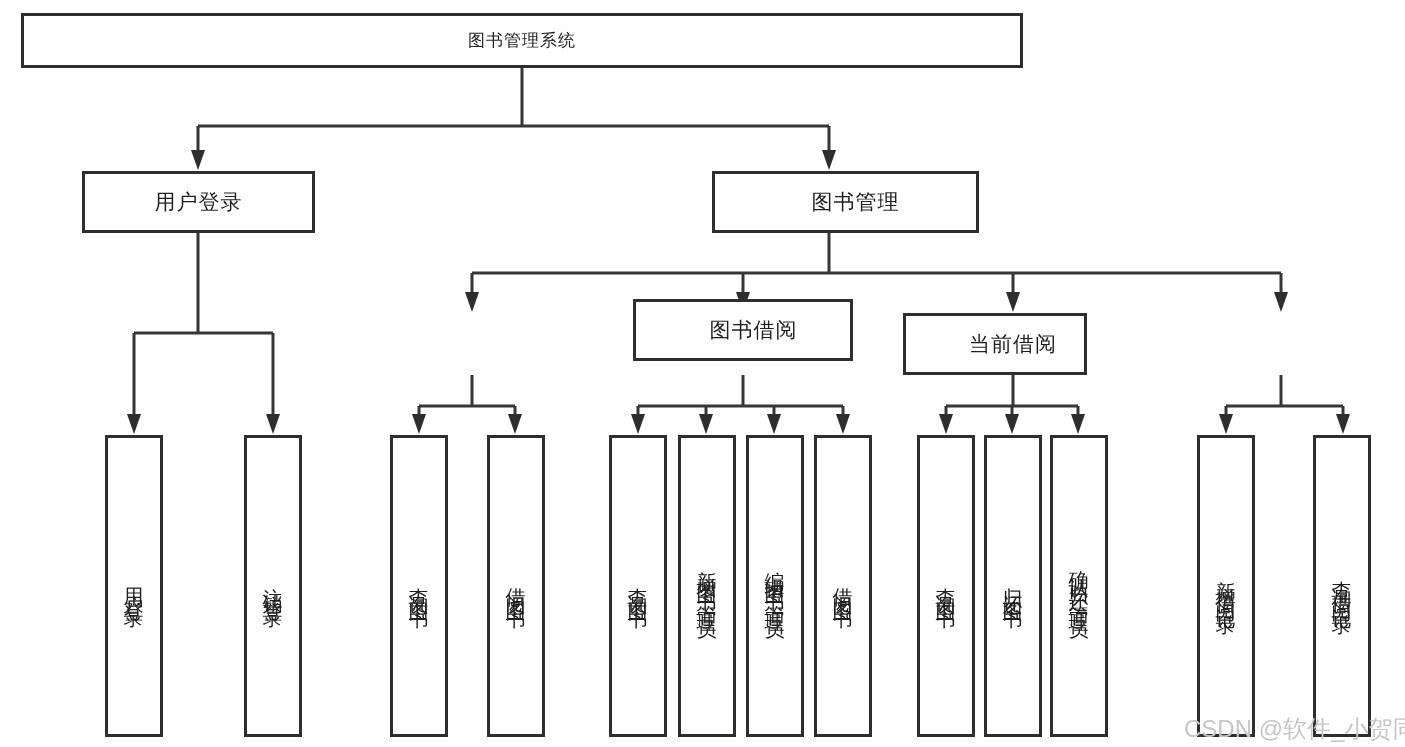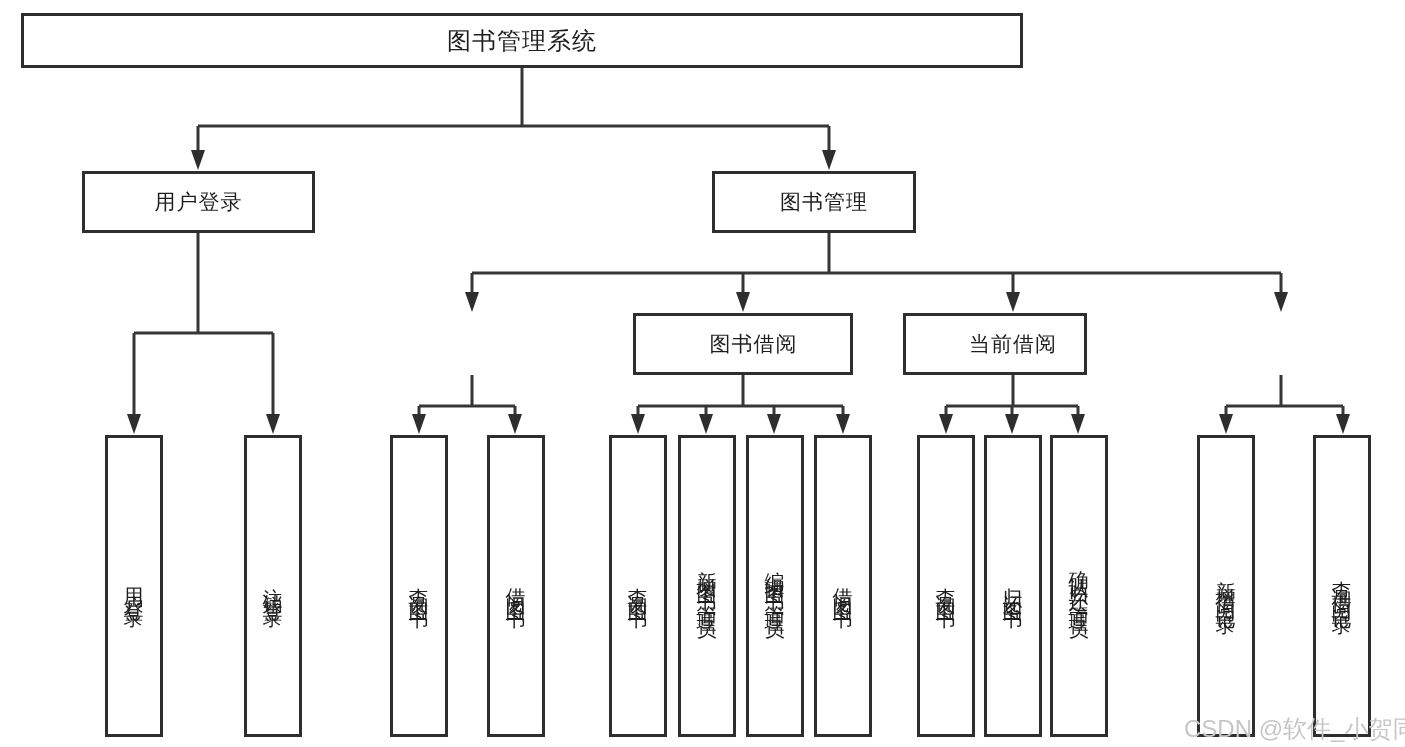--- a/index.html
+++ b/index.html
@@ -104,26 +104,26 @@
       <polygon points="767,414 781,414 774,434"></polygon>
       <polygon points="836,414 850,414 843,434"></polygon>
       <polygon points="939,414 953,414 946,434"></polygon>
       <polygon points="1005,414 1019,414 1012,434"></polygon>
       <polygon points="1071,414 1085,414 1078,434"></polygon>
       <polygon points="1219,414 1233,414 1226,434"></polygon>
       <polygon points="1336,414 1350,414 1343,434"></polygon>
     </g>
   </svg>
 
-  <div class="node" style="left:21px; top:13px; width:1002px; height:55px; font-size:24px;">图书管理系统</div>
+  <div class="node" style="left:21px; top:13px; width:1002px; height:55px; font-size:17px;">图书管理系统</div>
 
   <div class="node" style="left:82px; top:171px; width:233px; height:62px;">用户登录</div>
-  <div class="node" style="left:712px; top:171px; width:204px; height:62px;padding-left:20px;">图书管理</div>
+  <div class="node" style="left:712px; top:171px; width:267px; height:62px;padding-left:20px;">图书管理</div>
 
-  <div class="node" style="left:633px; top:313px; width:220px; height:62px;padding-left:21px;">图书借阅</div>
+  <div class="node" style="left:633px; top:299px; width:220px; height:62px;padding-left:21px;">图书借阅</div>
   <div class="node" style="left:903px; top:313px; width:184px; height:62px;padding-left:36px;">当前借阅</div>
 
   <div class="leaf" style="left:105px;">
     <span>用户登录</span>
   </div>
   <div class="leaf" style="left:244px;">
     <span>注销登录</span>
   </div>
 
   <div class="leaf" style="left:390px;">

